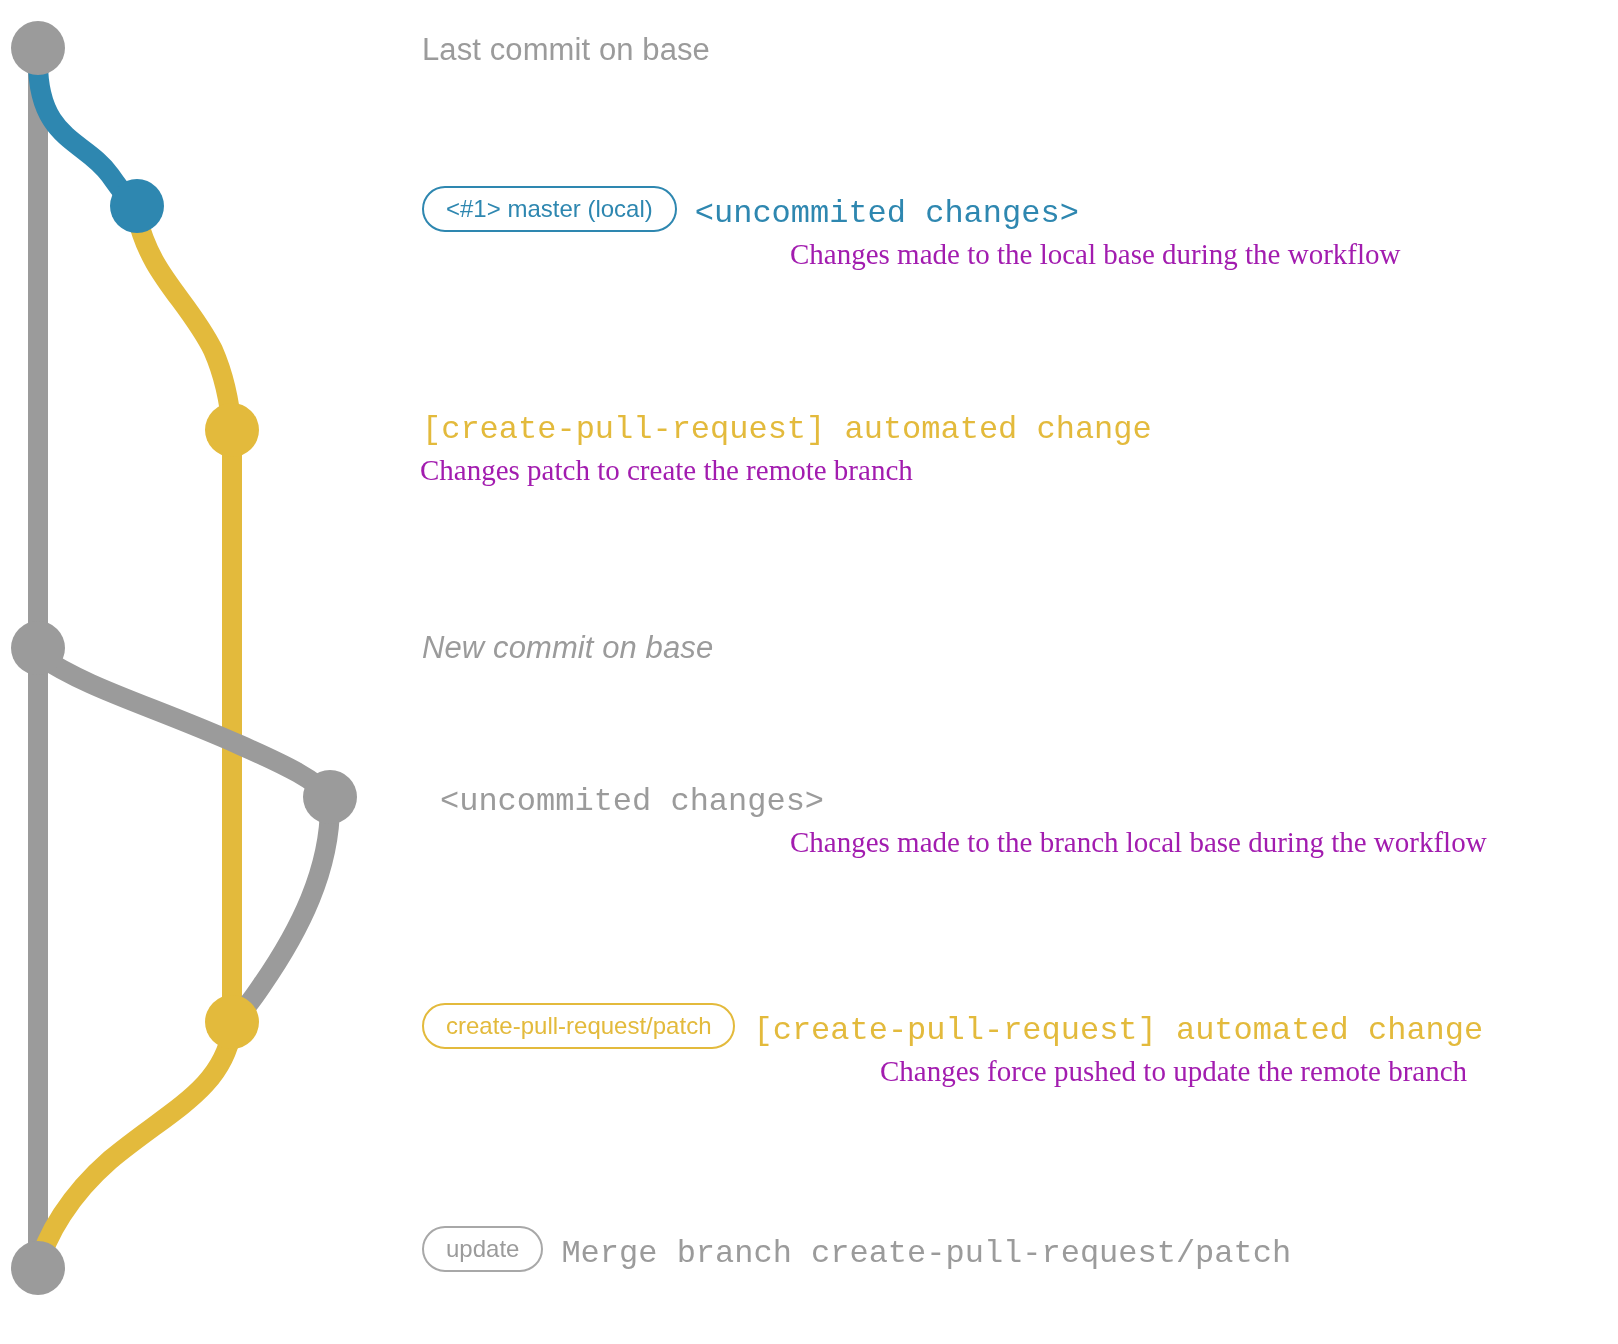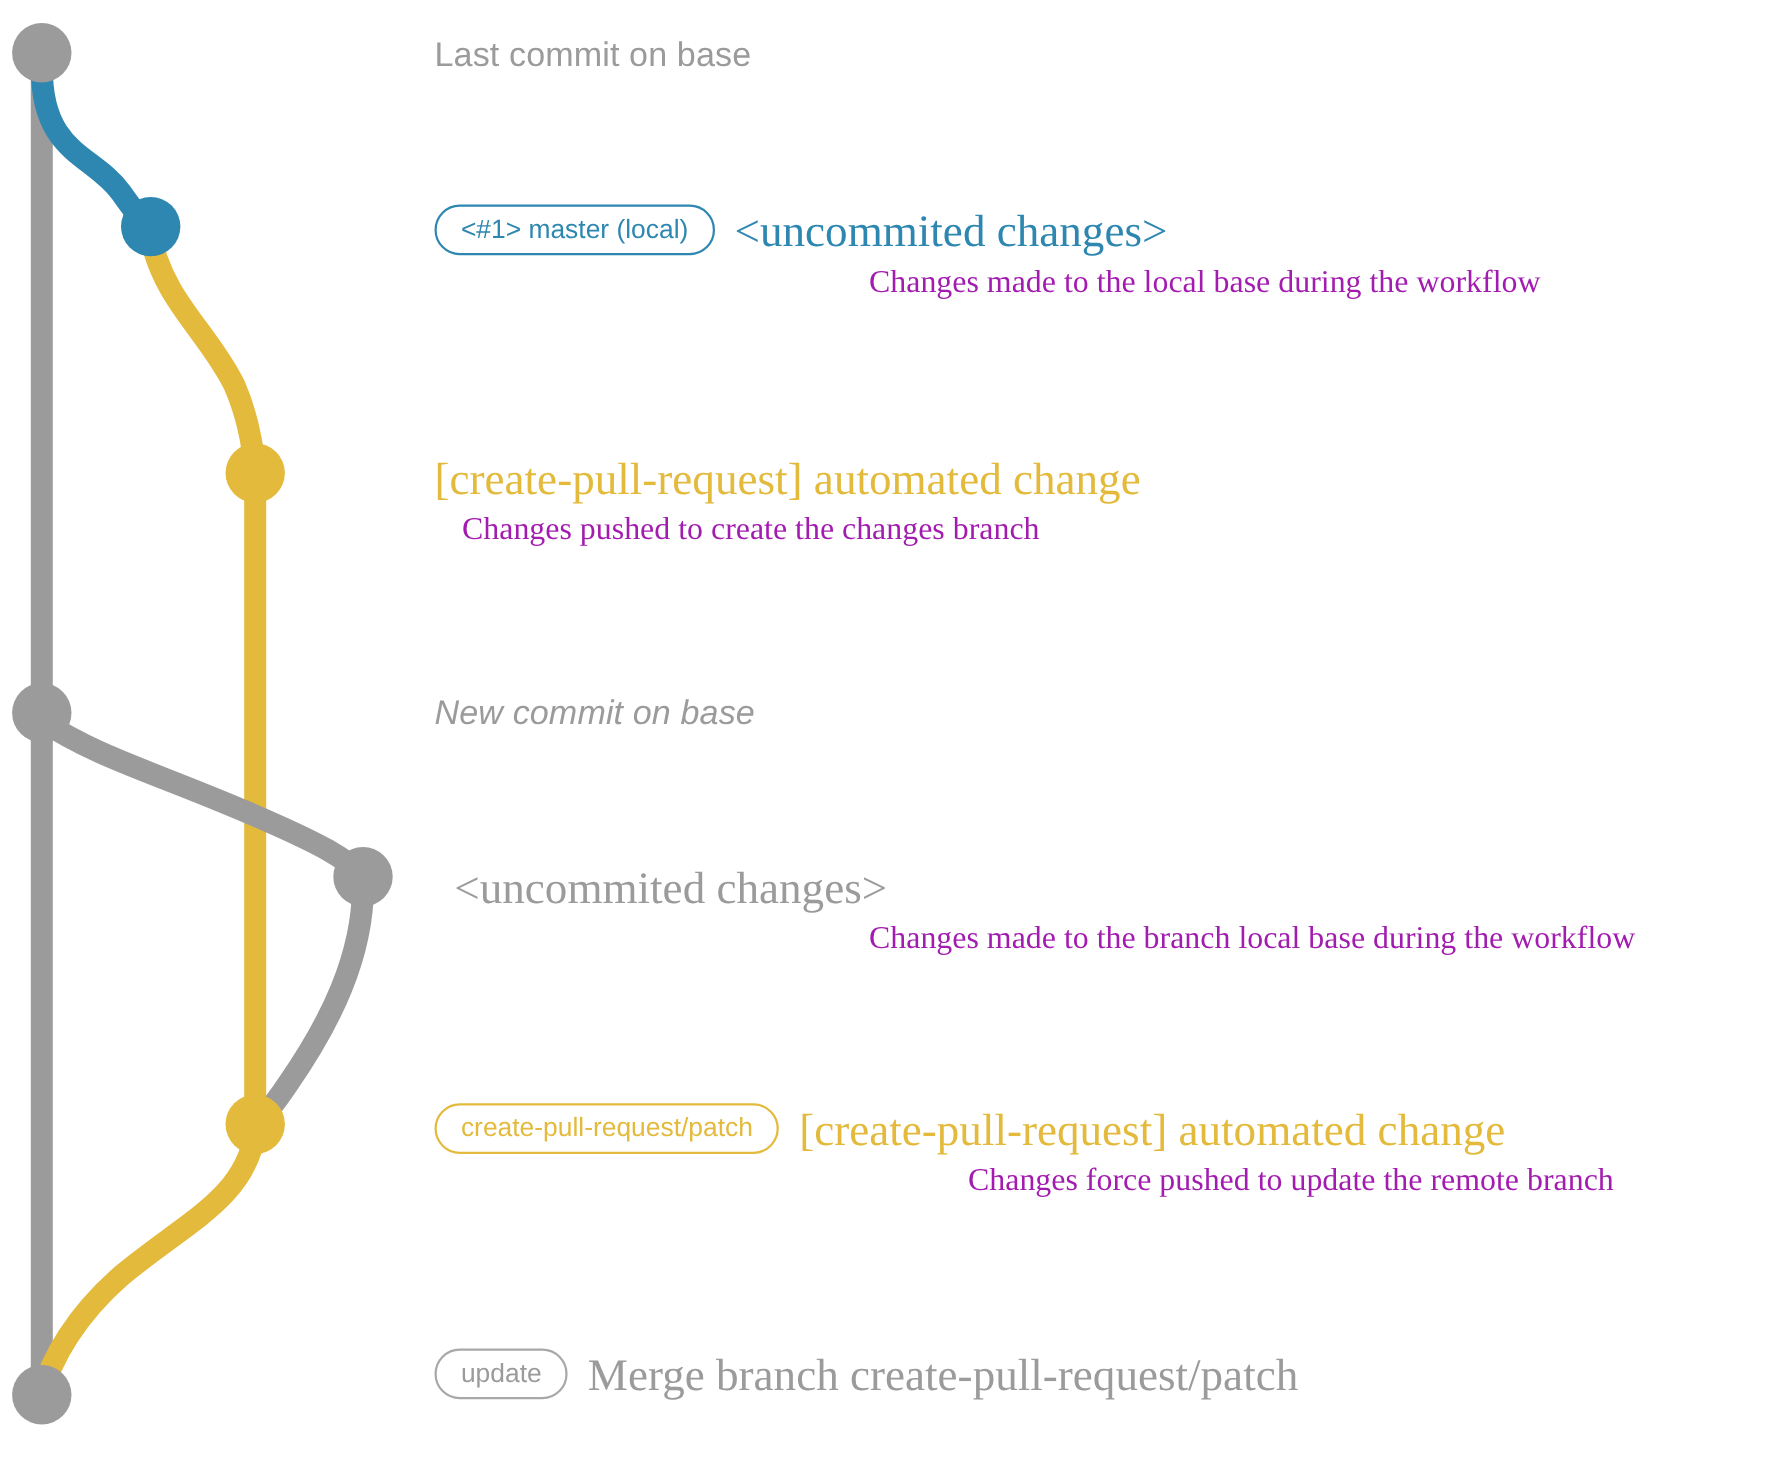--- a/index.html
+++ b/index.html
@@ -27,22 +27,23 @@
 
   
   .row {
     position: absolute;
     left: 395px;
     display: flex;
     flex-direction: column;
   }
   .row-main {
     display: flex;
-    align-items: flex-start;
+    align-items: flex-end;
     white-space: nowrap;
+    margin-left: 27px;
   }
 
   .plain-title {
     font-family: "Liberation Sans", sans-serif;
     font-size: 31px;
     letter-spacing: 0.1px;
     color: #9b9b9b;
     white-space: nowrap;
   }
 
@@ -60,22 +61,22 @@
     color: #9b9b9b;
     background: #ffffff;
     white-space: nowrap;
   }
   .pill.blue   { border-color: #2e87b0; color: #2e87b0; }
   .pill.yellow { border-color: #e3ba3c; color: #e3ba3c; }
   .pill.grey   { border-color: #a8a8a8; color: #9b9b9b; }
 
   .subject {
     margin-left: 18px;
-    font-family: Liberation Serif, serif;
-    font-size: 41px;
+    font-family: Liberation Mono, monospace;
+    font-size: 32px;
     white-space: nowrap;
   }
   .subject.blue   { color: #2e87b0; }
   .subject.yellow { color: #e3ba3c; }
   .subject.grey   { color: #9b9b9b; }
 
   .desc {
     font-family: Liberation Serif, serif;
     font-size: 29px;
     color: #a21caf;
@@ -138,21 +139,21 @@
       <span class="pill blue">&lt;#1&gt; master (local)</span>
       <span class="subject blue">&lt;uncommited changes&gt;</span>
     </div>
     <div class="desc">Changes made to the local base during the workflow</div>
   </div>
 
   <div class="row" id="row-cpr-1">
     <div class="row-main">
       <span class="subject yellow" style="margin-left:0">[create-pull-request] automated change</span>
     </div>
-    <div class="desc">Changes pushed to create the changes branch</div>
+    <div class="desc">Changes patch to create the remote branch</div>
   </div>
 
   <div class="row" id="row-new-commit">
     <div class="row-main">
       <span class="plain-title">New commit on base</span>
     </div>
   </div>
 
   <div class="row" id="row-local-2">
     <div class="row-main">

